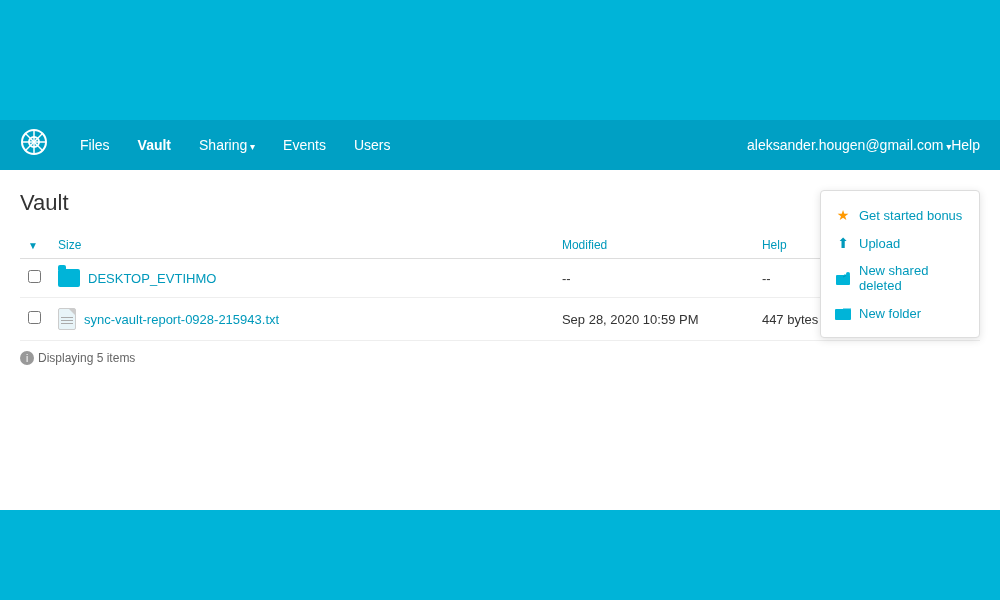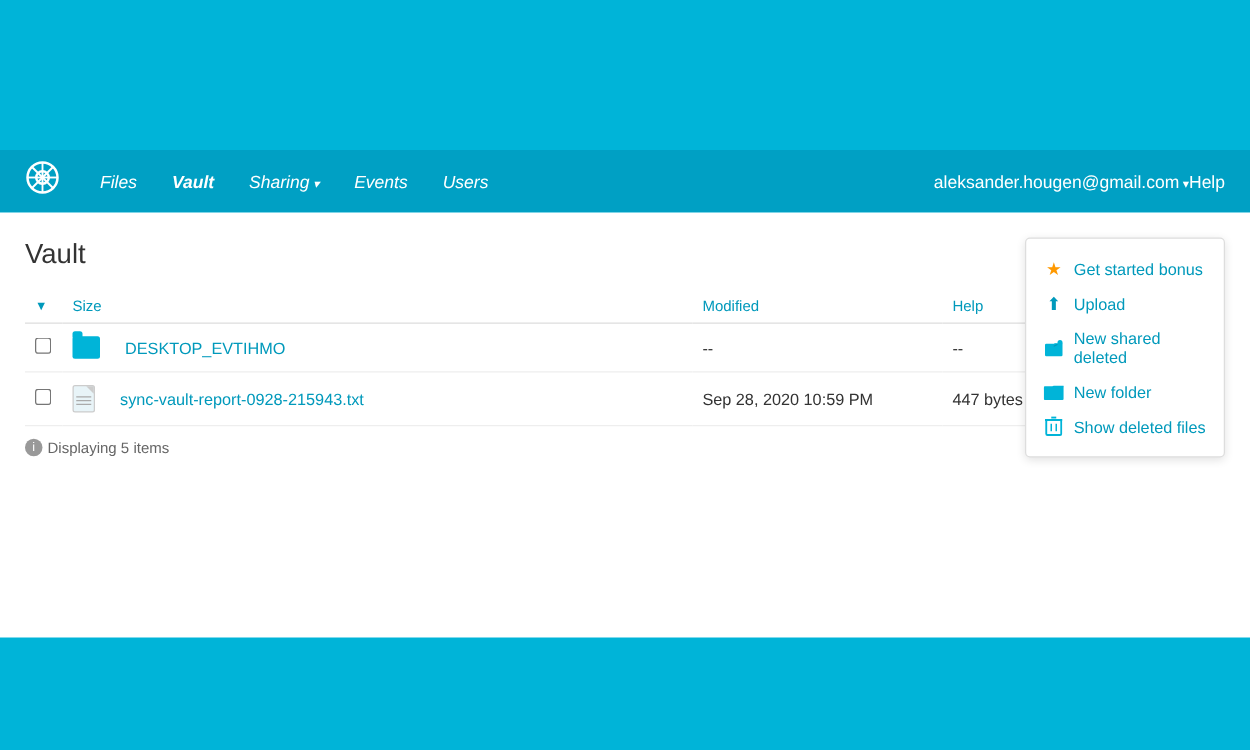--- a/index.html
+++ b/index.html
@@ -22,21 +22,20 @@
     .navbar-logo {
       margin-right: 20px;
       color: white;
       font-size: 22px;
     }
     .navbar-links {
       display: flex;
       align-items: flex-end;
       gap: 4px;
       flex: 1;
-      font-style: italic;
     }
     .nav-link {
       color: white;
       text-decoration: none;
       padding: 6px 12px;
       font-size: 14px;
       cursor: pointer;
       border-radius: 3px;
     }
     .nav-link.active { font-weight: bold; }
@@ -88,21 +87,21 @@
     }
     .th-sort { cursor: pointer; display: flex; align-items: center; gap: 4px; }
     .col-check { width: 30px; }
     .col-name { width: auto; }
     .col-modified { width: 200px; color: #0099bb; }
     .col-size { width: 140px; color: #0099bb; }
     .col-actions { width: 50px; }
     .col-viewopts { width: 30px; }
     input[type="checkbox"] { cursor: pointer; }
 
-    .file-name-cell { display: flex; align-items: center; gap: 20px; }
+    .file-name-cell { display: flex; align-items: center; gap: 8px; }
     .file-name-link { color: #0099bb; text-decoration: none; cursor: pointer; }
 
     
     .folder-icon {
       width: 22px; height: 18px;
       background: #00b4d8;
       border-radius: 2px;
       position: relative;
       display: inline-block;
       flex-shrink: 0;
@@ -357,28 +356,16 @@
     </div>
     <div class="sidebar-panel-item">
       <span class="panel-icon icon-folder-new">
         <svg width="16" height="14" viewBox="0 0 16 14">
           <rect x="0" y="3" width="16" height="11" rx="1" fill="#00b4d8"></rect>
           <path d="M0 5h6l2-2h8" stroke="#00b4d8" fill="none"></path>
         </svg>
       </span>
       <span>New folder</span>
     </div>
-    <div class="sidebar-panel-item">
-      <span class="panel-icon icon-trash">
-        <svg width="14" height="16" viewBox="0 0 14 16">
-          <rect x="1" y="3" width="12" height="12" rx="1" fill="none" stroke="#00b4d8" stroke-width="1.5"></rect>
-          <line x1="0" y1="3" x2="14" y2="3" stroke="#00b4d8" stroke-width="1.5"></line>
-          <line x1="5" y1="1" x2="9" y2="1" stroke="#00b4d8" stroke-width="1.5"></line>
-          <line x1="5" y1="6" x2="5" y2="12" stroke="#00b4d8" stroke-width="1.2"></line>
-          <line x1="9" y1="6" x2="9" y2="12" stroke="#00b4d8" stroke-width="1.2"></line>
-        </svg>
-      </span>
-      <span>Show deleted files</span>
-    </div>
   </div>
 </div>
 
 <div class="bottom-area"></div>
 
 </body></html>

